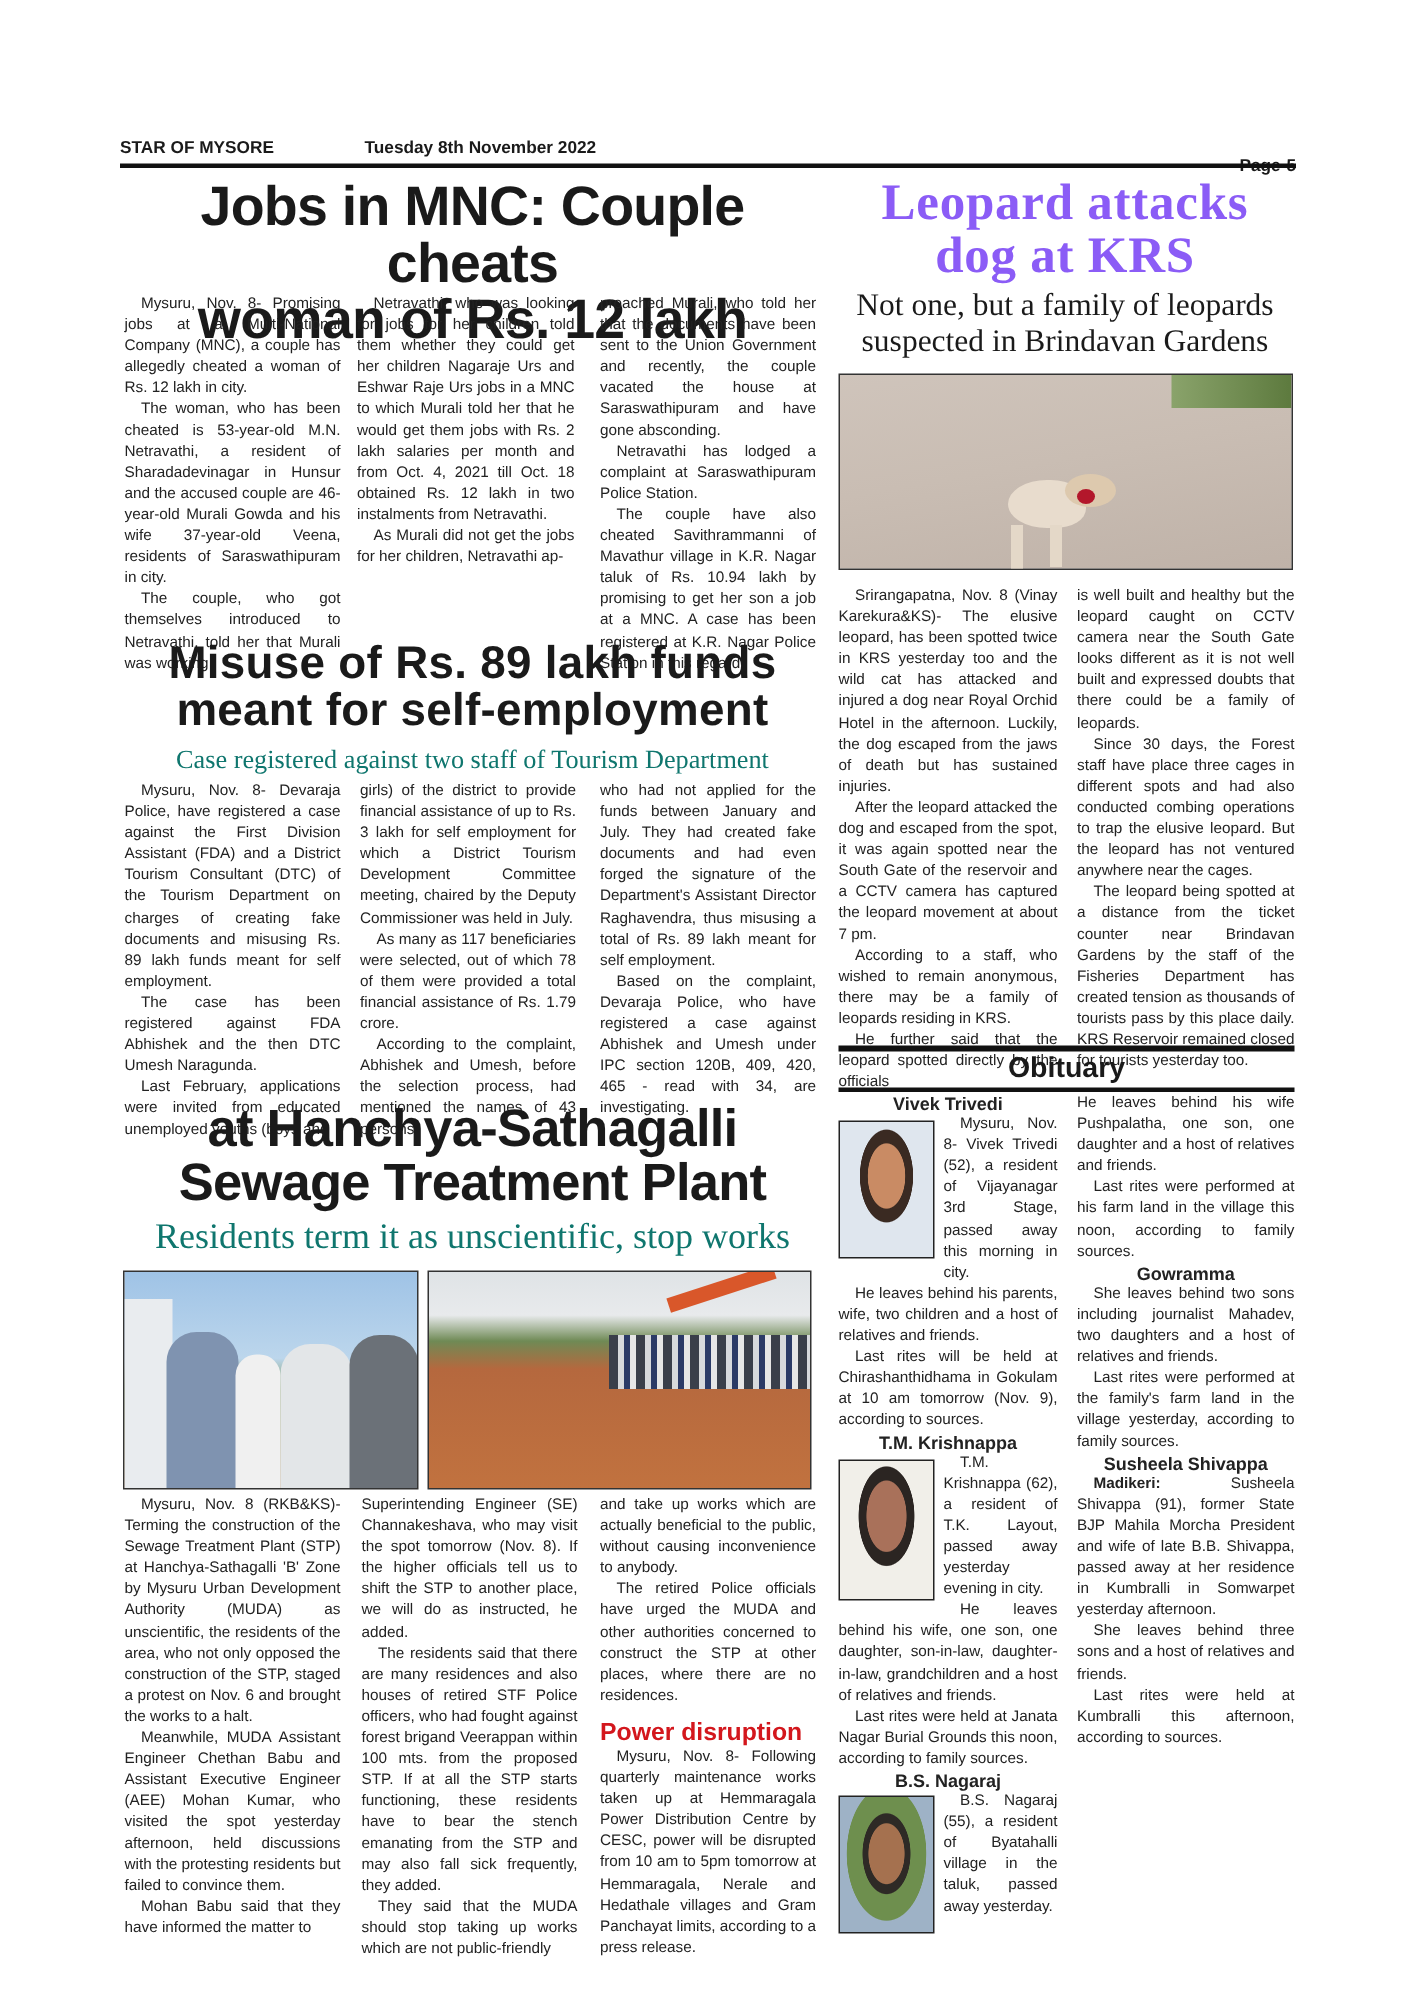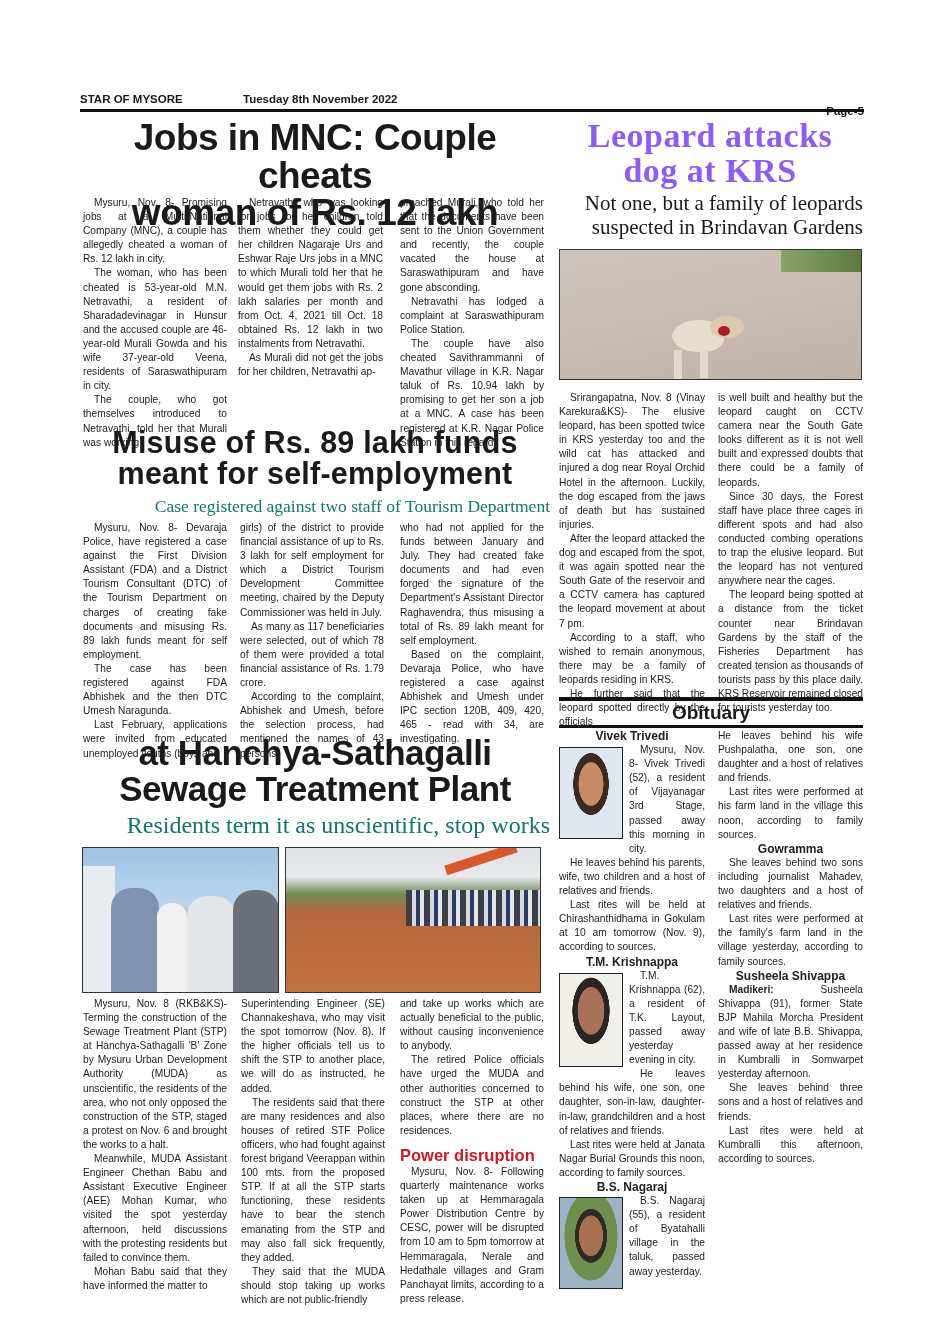--- a/index.html
+++ b/index.html
@@ -11,21 +11,21 @@
   
   .masthead { left: 80px; top: 80px; width: 784px; height: 16px; font-size: 11.5px; font-weight: bold; }
   .masthead .paper { position: absolute; left: 0; top: 0; }
   .masthead .date { position: absolute; left: 163px; top: 0; }
   .masthead .page { position: absolute; right: 0; top: 12px; text-align: right; }
   .rule-top { left: 80px; top: 96px; width: 784px; height: 3px; background: #111; }
 
   
   .hl { font-family: "Liberation Sans", sans-serif; font-weight: bold; text-align: center; color: #1a1a1a; line-height: 1.02; letter-spacing: -0.5px; }
   .hl-red { color: #8b5cf6; font-family: Liberation Serif, serif; }
-  .deck { font-family: "Liberation Serif", serif; text-align: right; line-height: 1.15; }
+  .deck { font-family: "Liberation Serif", serif; text-align: center; line-height: 1.15; }
   .deck-red { color: #0f766e; }
 
   
   .col { font-size: 10.2px; line-height: 14.1px; text-align: justify; color: #222; hyphens: manual; }
   .col p { text-indent: 11px; }
   .col p.noind { text-indent: 0; }
 
   
   .photo { border: 1.5px solid #333; overflow: hidden; }
 

